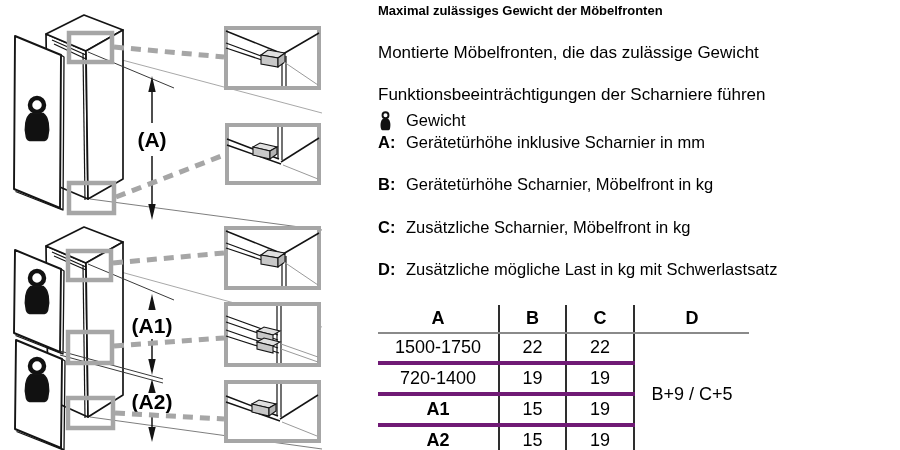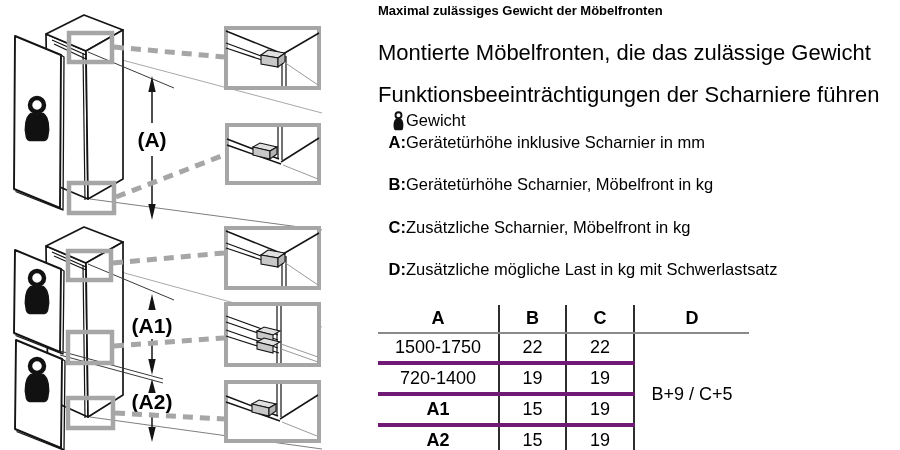--- a/index.html
+++ b/index.html
@@ -2,23 +2,23 @@
 <html><head>
 <meta charset="utf-8">
 <style>
   html,body{margin:0;padding:0;background:#fff;}
   body{width:900px;height:450px;overflow:hidden;position:relative;
        font-family:"Liberation Sans",sans-serif;color:#000;}
   .canvas{position:absolute;left:0;top:0;width:900px;height:450px;background:#fff;}
   .diagram-pane{position:absolute;left:0;top:0;}
   .right-col{position:absolute;left:377px;top:0;width:523px;height:450px;}
   .title{position:absolute;left:1px;top:3px;font-size:13px;font-weight:bold;white-space:nowrap;}
-  .para{position:absolute;left:1px;top:42px;font-size:22px;line-height:21px;white-space:nowrap;}
+  .para{position:absolute;left:1px;top:42px;font-size:17px;line-height:21px;white-space:nowrap;}
   .legend-row{position:absolute;left:1px;display:flex;align-items:flex-start;
-              font-size:16.5px;line-height:21px;white-space:nowrap;text-align:right;}
+              font-size:16.5px;line-height:21px;white-space:nowrap;}
   .lg-0{top:110px;} .lg-1{top:132px;} .lg-2{top:174px;} .lg-3{top:217px;} .lg-4{top:259px;}
   .llabel{font-weight:bold;width:28px;flex:none;}
   .licon{width:28px;flex:none;padding-top:1px;}
   .wtable{position:absolute;left:1px;top:305px;border-collapse:collapse;font-size:18px;}
   .wtable th{font-weight:bold;height:27px;padding:0;text-align:center;
              border-bottom:2px solid #8a8a8a;}
   .wtable td{font-weight:normal;height:27px;padding:0;text-align:center;}
   .ca{width:120px;} .cb{width:65px;} .cc{width:66px;} .cd{width:114px;}
   .vline{border-right:2px solid #2e2e2e;}
   .rsep td.hsep{border-bottom:4px solid #701a75;}

